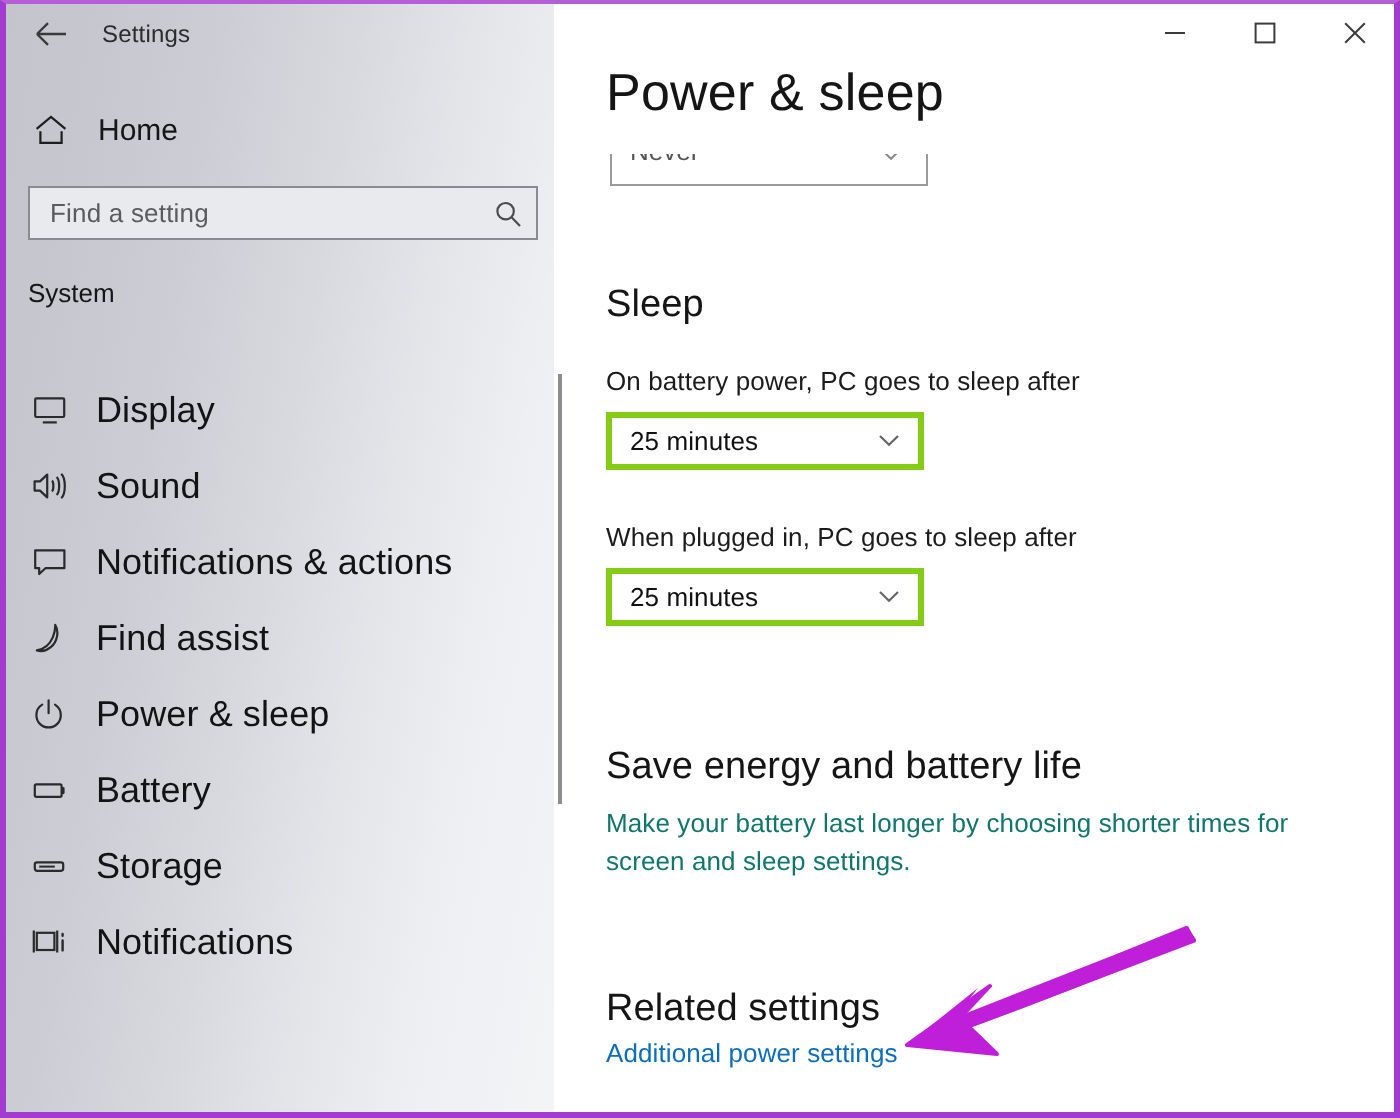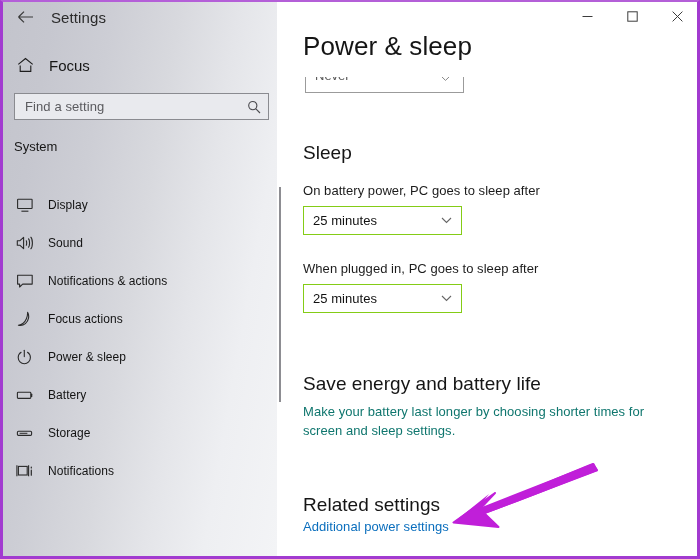--- a/index.html
+++ b/index.html
@@ -45,21 +45,21 @@
   }
 
   #back-button {
     width: 44px; height: 30px;
     display: flex; align-items: center; justify-content: center;
     color: #3a3a3a;
   }
   #back-button svg { display: block; }
 
   #app-title {
-    font-size: 15px;
+    font-size: 12px;
     color: #2b2b2b;
     letter-spacing: .1px;
     margin-left: 4px;
   }
 
   #home-row {
     position: absolute;
     left: 0; top: 48px;
     width: 274px; height: 30px;
     display: flex; align-items: center;
@@ -122,21 +122,21 @@
   .nav-item .nav-icon {
     width: 32px;
     min-width: 32px;
     display: flex;
     align-items: center;
     justify-content: flex-start;
     color: #2a2a2a;
   }
   .nav-item .nav-icon svg { display: block; }
   .nav-item .nav-label {
-    font-size: 12px;
+    font-size: 18px;
     color: #131313;
     letter-spacing: .05px;
   }
 
   
   #content-pane {
     position: absolute;
     left: 274px; top: 0;
     width: 423px; height: 100%;
     background: #ffffff;
@@ -219,21 +219,21 @@
     font-size: 13px;
     color: #1c1c1c;
     letter-spacing: .05px;
     white-space: nowrap;
   }
   .combo {
     position: absolute;
     left: 26px;
     width: 159px;
     height: 29px;
-    border: 1px solid #84cc16;
+    border: 3px solid #84cc16;
     background: #ffffff;
     display: flex;
     align-items: center;
   }
   .combo-value {
     flex: 1;
     font-size: 13px;
     color: #111;
     padding-left: 9px;
     letter-spacing: .05px;
@@ -306,21 +306,21 @@
       <span id="app-title">Settings</span>
     </div>
 
     <div id="home-row">
       <div id="home-icon">
         <svg width="17" height="16" viewBox="0 0 17 16" fill="none" aria-hidden="true">
           <path d="M1.3 7.4L8.5 1.5L15.7 7.4" stroke="#1d1d1d" stroke-width="1.1"></path>
           <path d="M3.2 8.6V14.4H13.8V8.6" stroke="#1d1d1d" stroke-width="1.1"></path>
         </svg>
       </div>
-      <span id="home-label">Focus</span>
+      <span id="home-label">Home</span>
     </div>
 
     <div id="search-box">
       <span id="search-input-text">Find a setting</span>
       <span id="search-icon">
         <svg width="14" height="14" viewBox="0 0 14 14" fill="none" aria-hidden="true">
           <circle cx="5.8" cy="5.6" r="4.1" stroke="#4c4c50" stroke-width="1.1"></circle>
           <path d="M8.9 8.8L13 13" stroke="#4c4c50" stroke-width="1.1"></path>
         </svg>
       </span>
@@ -360,21 +360,21 @@
         </span>
         <span class="nav-label">Notifications &amp; actions</span>
       </div>
 
       <div class="nav-item">
         <span class="nav-icon">
           <svg width="18" height="16" viewBox="0 0 18 16" fill="none" aria-hidden="true">
             <path d="M11.6 1.4C13.6 4.6 12.8 9.8 9.4 12.6C7.2 14.4 4.5 14.9 2.4 14.2C6 13.6 8.9 11.2 10.4 7.7C11.3 5.5 11.7 3.3 11.6 1.4Z" stroke="#2a2a2a" stroke-width="1.1" stroke-linejoin="round"></path>
           </svg>
         </span>
-        <span class="nav-label">Focus actions</span>
+        <span class="nav-label">Find assist</span>
       </div>
 
       <div class="nav-item">
         <span class="nav-icon">
           <svg width="18" height="16" viewBox="0 0 18 16" fill="none" aria-hidden="true">
             <path d="M5.1 3.3C3.3 4.4 2.2 6.4 2.2 8.6C2.2 12 4.9 14.7 8.3 14.7C11.7 14.7 14.4 12 14.4 8.6C14.4 6.4 13.2 4.4 11.5 3.3" stroke="#2a2a2a" stroke-width="1.1" stroke-linecap="round"></path>
             <path d="M8.3 1.2V7.6" stroke="#2a2a2a" stroke-width="1.1" stroke-linecap="round"></path>
           </svg>
         </span>
         <span class="nav-label">Power &amp; sleep</span>

